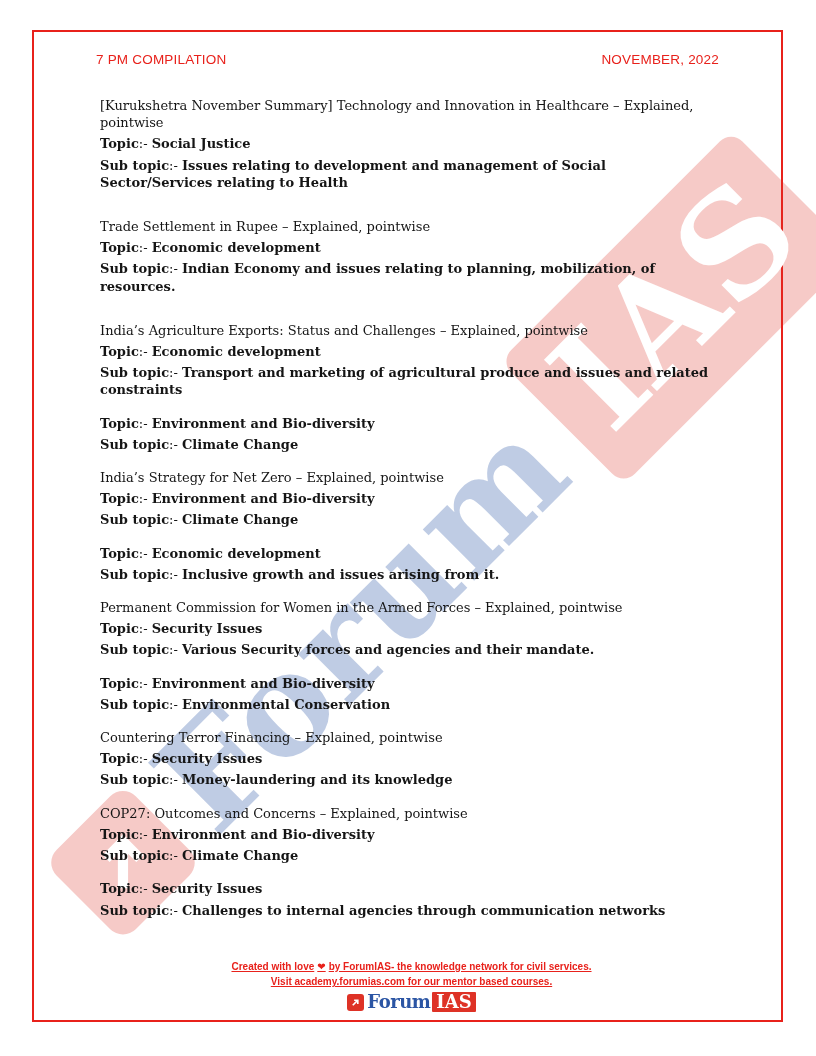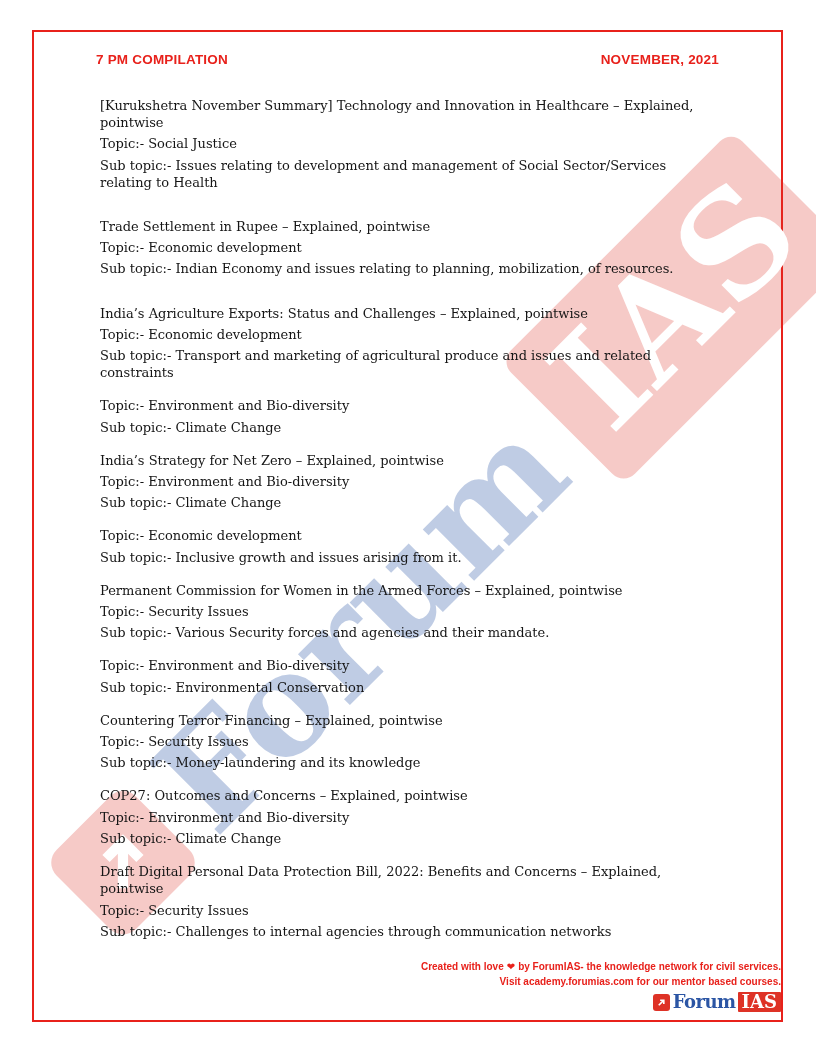--- a/index.html
+++ b/index.html
@@ -16,32 +16,32 @@
     box-sizing: border-box;
     border: 2px solid var(--accent-red, #e8211b);
     padding: 20px 62px 0 62px;
     background: transparent;
   }
 
   
   .doc-header {
     display: flex; justify-content: space-between; align-items: baseline;
     font-family: "Liberation Sans", sans-serif;
-    font-weight: bold; font-size: 13.5px; letter-spacing: 0.2px;
+    font-weight: normal; font-size: 13.5px; letter-spacing: 0.2px;
     color: var(--accent-red, #e8211b);
     position: relative; z-index: 2;
   }
 
   
   .entry-list { margin-top: 30px; position: relative; z-index: 2; }
   .entry { margin-bottom: 16px; }
   .entry.gap-lg { margin-bottom: 27px; }
   .entry p { margin: 4px; font-size: 13px; line-height: 17.2px; color: #151515; }
   .entry-title.bold { font-weight: normal; }
-  .lbl, .val { font-weight: normal; }
+  .lbl, .val { font-weight: bold; }
   .sep { font-weight: normal; }
 
   
   .watermark {
     position: absolute; left: 404px; top: 515px;
     transform: translate(-50%, -50%) rotate(-45deg);
     display: flex; align-items: center; gap: 26px;
     z-index: 1; pointer-events: none; white-space: nowrap;
   }
   .wm-icon {
@@ -59,23 +59,24 @@
     font-family: "DejaVu Serif", serif; font-weight: bold;
     font-size: 140px; line-height: 1.05;
     color: #ffffff;
     background: rgba(222, 50, 38, 0.26);
     border-radius: 16px; padding: 10px 26px 18px 26px; margin-left: 4px;
   }
 
   
   .doc-footer {
     position: absolute; left: 8px; right: 0; bottom: 8px;
-    text-align: right; z-index: 2;
+    text-align: center; z-index: 2;
     font-family: "Liberation Sans", sans-serif;
     color: var(--accent-red, #e8211b);
+    text-decoration: underline;
   }
   .f-line { font-size: 10px; line-height: 15px; font-weight: 700; }
   .heart { margin: 0 3px; font-family: "DejaVu Sans", sans-serif; }
   .logo-row { margin-top: 3px; display: inline-flex; align-items: center; vertical-align: middle; }
   .logo-icon {
     width: 17px; height: 17px; border-radius: 3px;
     background: var(--logo-red, #de3226);
     display: inline-flex; align-items: center; justify-content: center;
     margin-right: 3px;
   }
@@ -102,21 +103,21 @@
           <path d="M6 18 L15.5 8.5" stroke="#ffffff" stroke-width="3.4"></path>
           <path d="M9 7 H17 V15" stroke="#ffffff" stroke-width="3.4" fill="none"></path>
         </svg>
       </span>
       <span class="wm-forum">Forum</span>
       <span class="wm-ias">IAS</span>
     </div>
 
     <div class="doc-header">
       <span>7 PM COMPILATION</span>
-      <span>NOVEMBER, 2021</span>
+      <span>NOVEMBER, 2022</span>
     </div>
 
     <main class="entry-list" id="entry-list">
   <article class="entry gap-lg">
     <p class="entry-title">[Kurukshetra November Summary] Technology and Innovation in Healthcare – Explained, pointwise</p>
     <p class="entry-topic"><span class="lbl">Topic</span><span class="sep">:- </span><span class="val topic-val">Social Justice</span></p>
     <p class="entry-subtopic"><span class="lbl">Sub topic</span><span class="sep">:- </span><span class="val subtopic-val">Issues relating to development and management of Social Sector/Services relating to Health</span></p>
   </article>
 
   <article class="entry gap-lg">
@@ -164,21 +165,20 @@
     <p class="entry-subtopic"><span class="lbl">Sub topic</span><span class="sep">:- </span><span class="val subtopic-val">Money-laundering and its knowledge</span></p>
   </article>
 
   <article class="entry">
     <p class="entry-title">COP27: Outcomes and Concerns – Explained, pointwise</p>
     <p class="entry-topic"><span class="lbl">Topic</span><span class="sep">:- </span><span class="val topic-val">Environment and Bio-diversity</span></p>
     <p class="entry-subtopic"><span class="lbl">Sub topic</span><span class="sep">:- </span><span class="val subtopic-val">Climate Change</span></p>
   </article>
 
   <article class="entry">
-    <p class="entry-title">Draft Digital Personal Data Protection Bill, 2022: Benefits and Concerns – Explained, pointwise</p>
     <p class="entry-topic"><span class="lbl">Topic</span><span class="sep">:- </span><span class="val topic-val">Security Issues</span></p>
     <p class="entry-subtopic"><span class="lbl">Sub topic</span><span class="sep">:- </span><span class="val subtopic-val">Challenges to internal agencies through communication networks</span></p>
   </article>
 </main>
 
     <footer class="doc-footer">
       <div class="f-line">
         <span>Created with love</span><span class="heart">❤</span><span>by ForumIAS- the knowledge network for civil services.</span>
       </div>
       <div class="f-line">Visit academy.forumias.com for our mentor based courses.</div>

